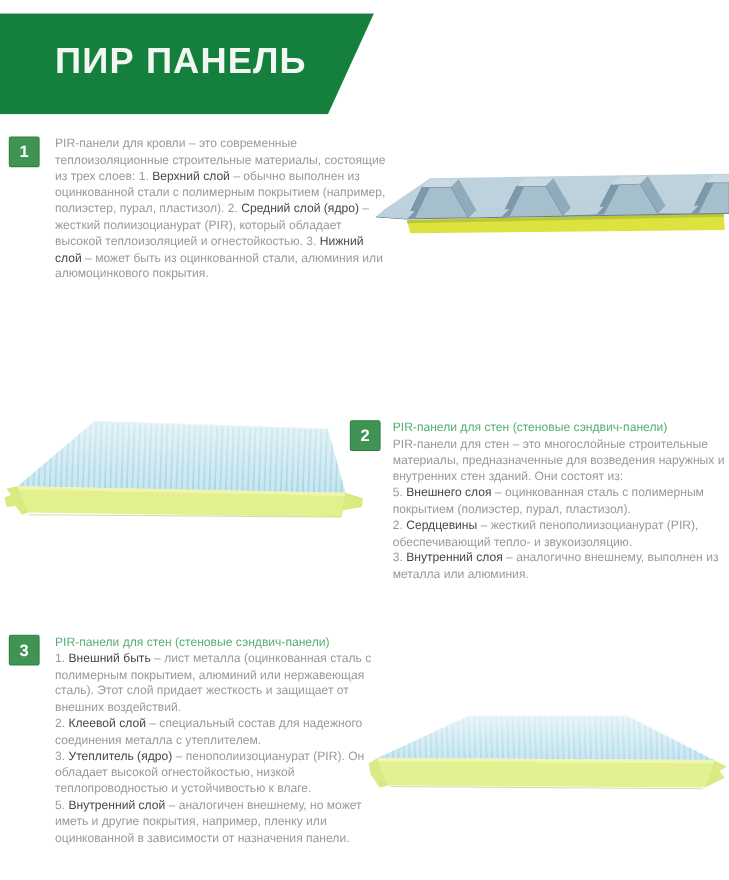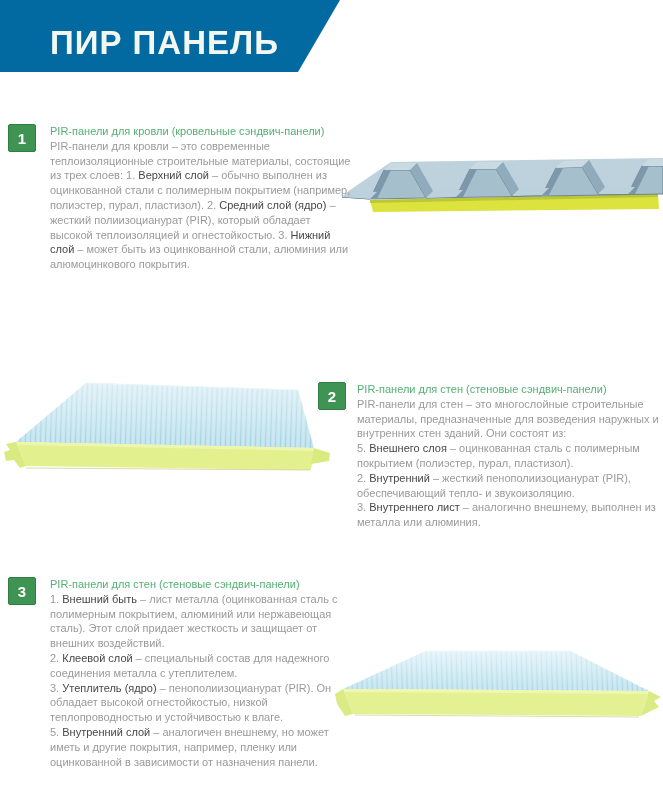--- a/index.html
+++ b/index.html
@@ -2,22 +2,22 @@
 <html><head>
 <meta charset="utf-8">
 <style>
   html,body{margin:0;padding:0;background:#ffffff;}
   .canvas{
     position:relative;width:663px;height:800px;background:#ffffff;
     font-family:"Liberation Sans", sans-serif;overflow:hidden;
   }
   
   .banner{
-    position:absolute;left:0;top:0;width:346px;height:72px;
-    background:#0369a1;
+    position:absolute;left:0;top:12px;width:346px;height:92px;
+    background:#15803d;
     clip-path:polygon(0 0,340px 0,298px 100%,0 100%);
   }
   .banner h1{
     margin:0;position:absolute;left:50px;top:24px;
     font-size:33px;font-weight:bold;color:#f2f8f1;letter-spacing:1px;
     white-space:nowrap;
   }
   
   .sec{position:absolute;}
   .sec1{left:8px;top:124px;width:346px;}
@@ -79,21 +79,20 @@
     <polygon points="258,40 288,40 295,33 265,33" fill="#bdd1dc"></polygon>
 
     <polygon points="70,16 86,44 93,37 77,9" fill="#8fabbc"></polygon>
     <polygon points="156,15 172,42 179,35 163,8" fill="#8fabbc"></polygon>
     <polygon points="242,13 258,40 265,33 249,6" fill="#8fabbc"></polygon>
   </svg>
 
   <section class="sec sec1">
     <div class="badge">1</div>
     <div class="content">
-      <div class="sec-title">PIR-панели для кровли (кровельные сэндвич-панели)</div>
       <p class="sec-body"><span>PIR-панели для кровли – это современные теплоизоляционные строительные материалы, состоящие из трех слоев: 1. </span><b>Верхний слой</b><span> – обычно выполнен из оцинкованной стали с полимерным покрытием (например, полиэстер, пурал, пластизол). 2. </span><b>Средний слой (ядро)</b><span> – жесткий полиизоцианурат (PIR), который обладает высокой теплоизоляцией и огнестойкостью. 3. </span><b>Нижний слой</b><span> – может быть из оцинкованной стали, алюминия или алюмоцинкового покрытия.</span></p>
     </div>
   </section>
 
   <svg class="img img-wall1" viewBox="0 0 335 100">
     <defs>
       <pattern id="r1" patternUnits="userSpaceOnUse" width="5" height="6" patternTransform="rotate(2)">
         <line x1="2.5" y1="0" x2="2.5" y2="6" stroke="#7fbcd1" stroke-width="1.4"></line>
       </pattern>
       <linearGradient id="g1" x1="0" y1="0" x2="0" y2="1">
@@ -115,22 +114,22 @@
     <polygon points="314,68 330,73 329,81 311,84" fill="#d9ea80"></polygon>
     <line x1="26" y1="88" x2="310" y2="90" stroke="#c2cf88" stroke-width="1" opacity="0.7"></line>
   </svg>
 
   <section class="sec sec2">
     <div class="badge">2</div>
     <div class="content">
       <div class="sec-title">PIR-панели для стен (стеновые сэндвич-панели)</div>
       <p class="sec-body"><span>PIR-панели для стен – это многослойные строительные материалы, предназначенные для возведения наружных и внутренних стен зданий. Они состоят из:
 5. </span><b>Внешнего слоя</b><span> – оцинкованная сталь с полимерным покрытием (полиэстер, пурал, пластизол).
-2. </span><b>Внутренний</b><span> – жесткий пенополиизоцианурат (PIR), обеспечивающий тепло- и звукоизоляцию.
-3. </span><b>Внутреннего лист</b><span> – аналогично внешнему, выполнен из металла или алюминия.</span></p>
+2. </span><b>Сердцевины</b><span> – жесткий пенополиизоцианурат (PIR), обеспечивающий тепло- и звукоизоляцию.
+3. </span><b>Внутренний слоя</b><span> – аналогично внешнему, выполнен из металла или алюминия.</span></p>
     </div>
   </section>
 
   <section class="sec sec3">
     <div class="badge">3</div>
     <div class="content">
       <div class="sec-title">PIR-панели для стен (стеновые сэндвич-панели)</div>
       <p class="sec-body"><span>1. </span><b>Внешний быть</b><span> – лист металла (оцинкованная сталь с полимерным покрытием, алюминий или нержавеющая сталь). Этот слой придает жесткость и защищает от внешних воздействий.
 2. </span><b>Клеевой слой</b><span> – специальный состав для надежного соединения металла с утеплителем.
 3. </span><b>Утеплитель (ядро)</b><span> – пенополиизоцианурат (PIR). Он обладает высокой огнестойкостью, низкой теплопроводностью и устойчивостью к влаге.

